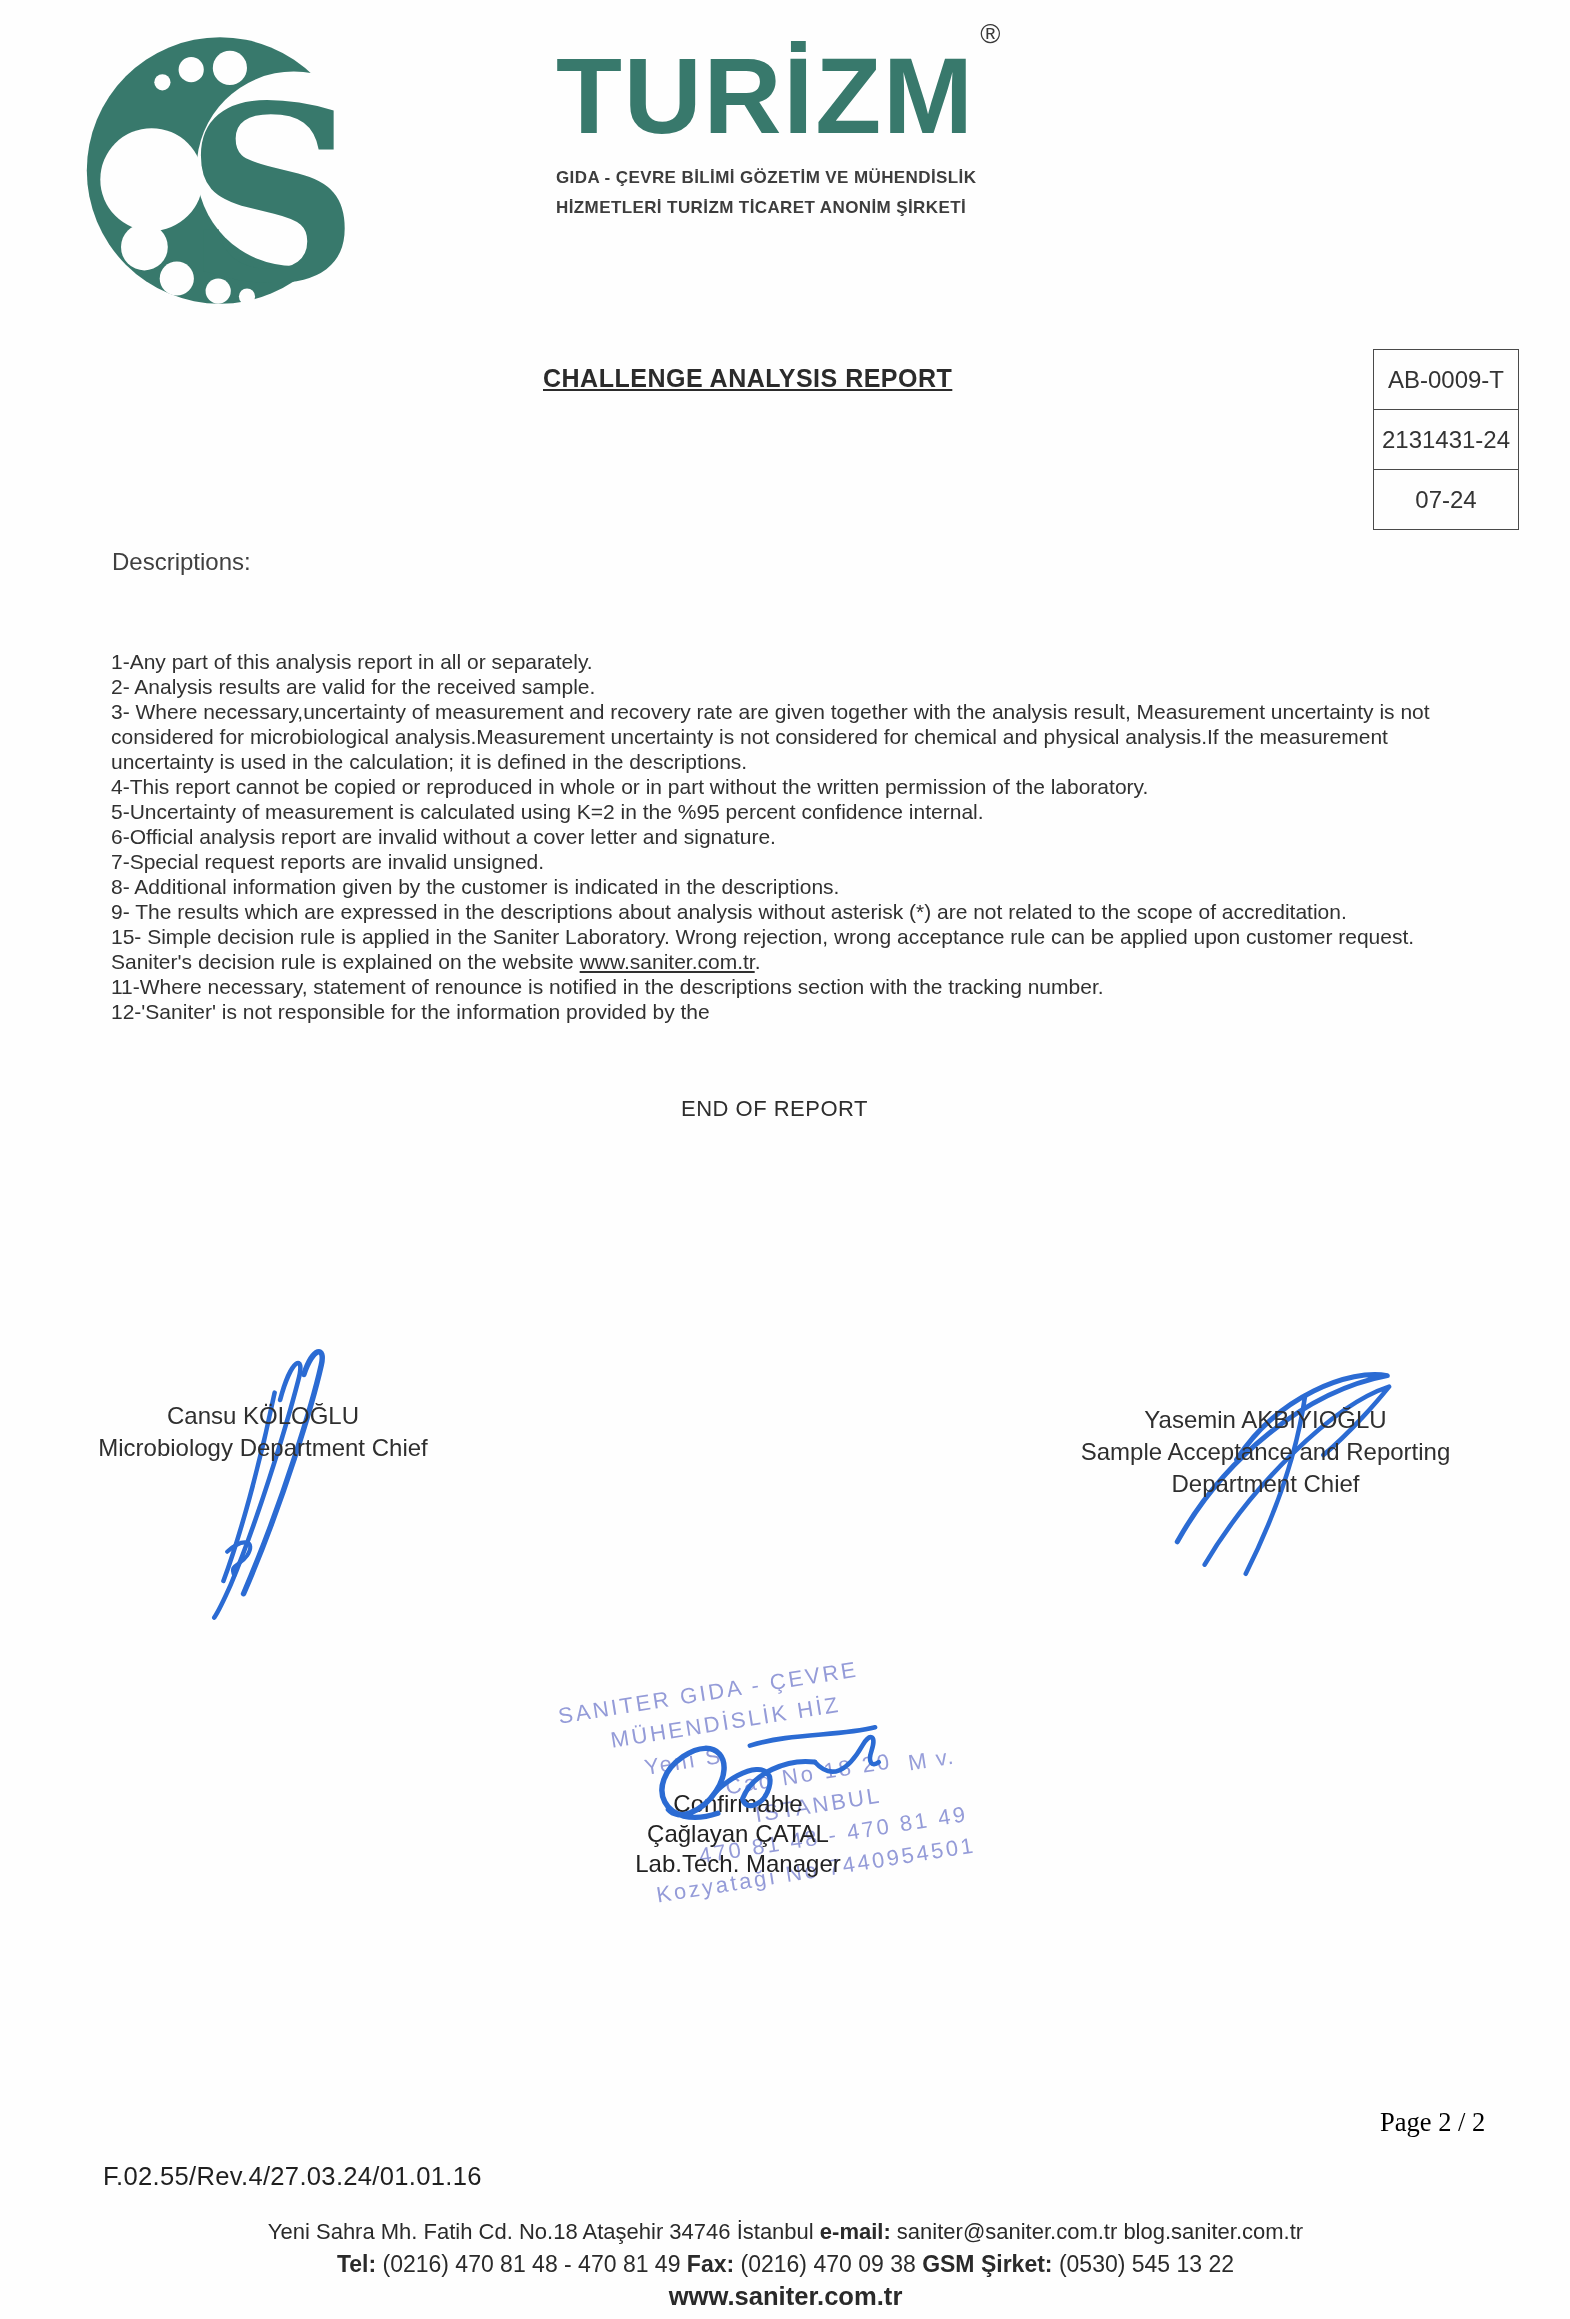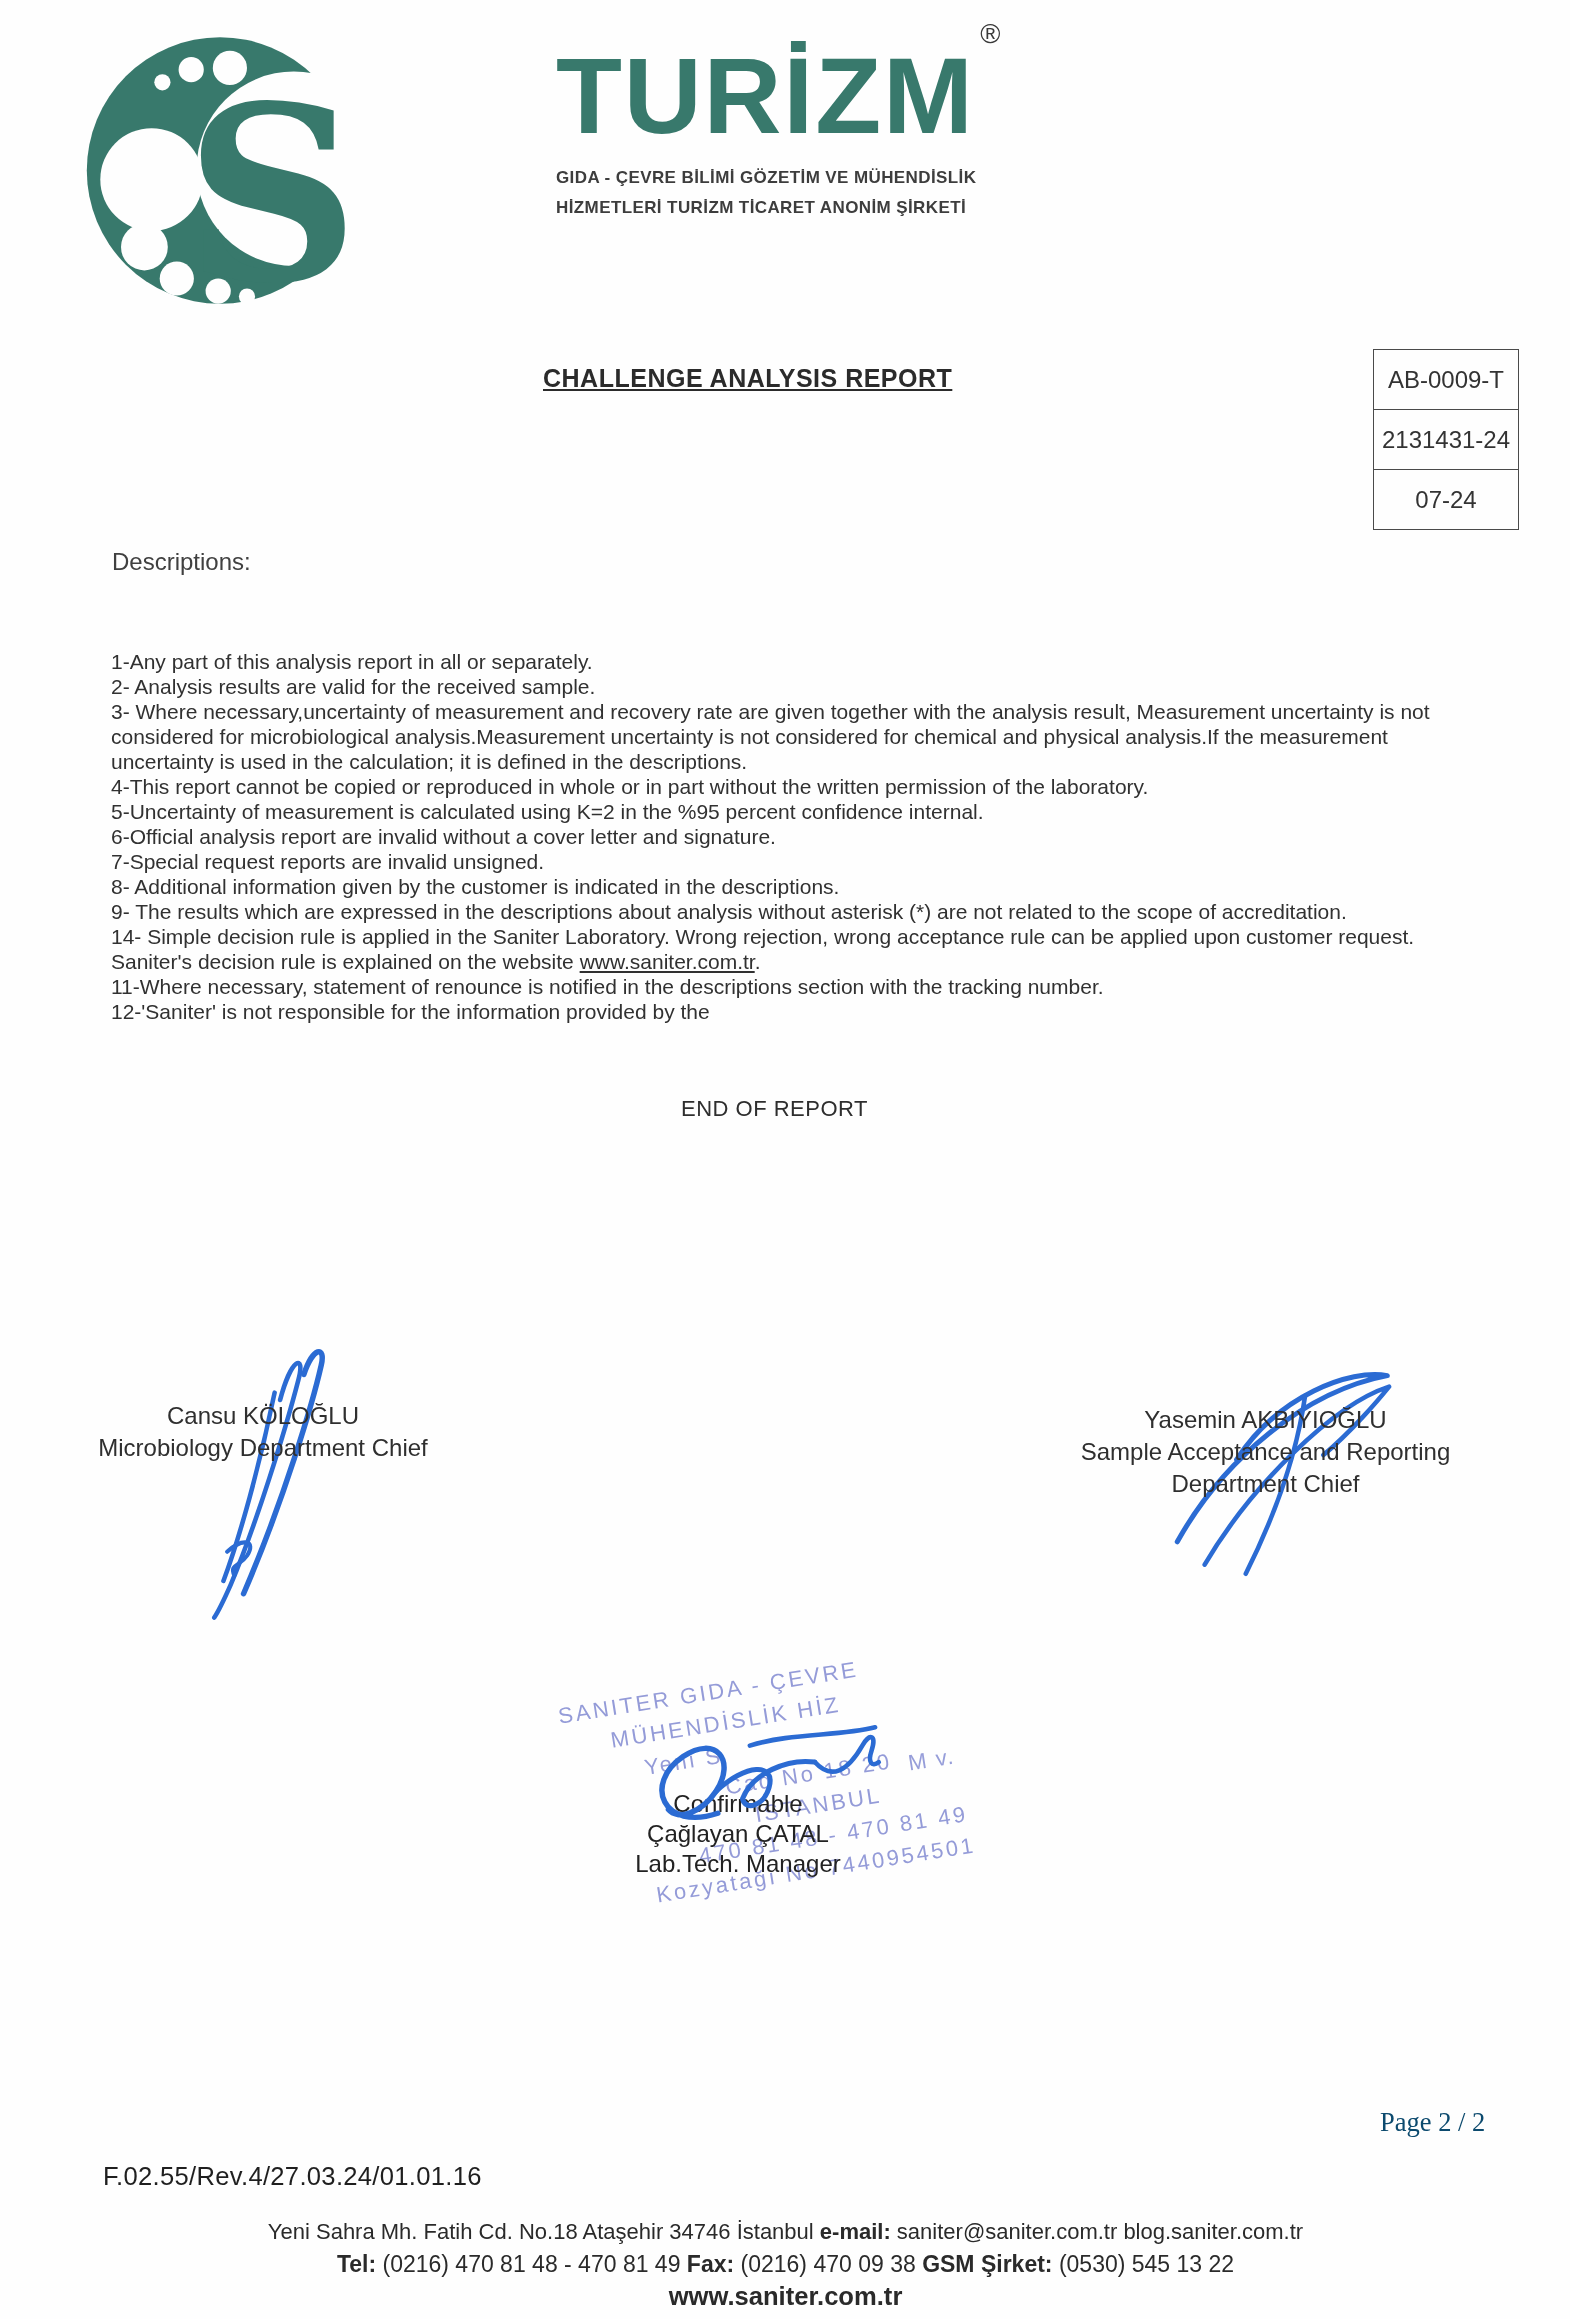--- a/index.html
+++ b/index.html
@@ -49,21 +49,21 @@
   .stamp-line:nth-child(2){margin-left:48px;}
   .stamp-line:nth-child(3){margin-left:77px;}
   .stamp-line:nth-child(4){margin-left:154px;}
   .stamp-line:nth-child(5){margin-left:179px;}
   .stamp-line:nth-child(6){margin-left:117px;}
   .stamp-line:nth-child(7){margin-left:69px;}
   .stamp-frag{position:absolute;left:908px;top:1747px;transform:rotate(-9deg);color:#7d86d0;opacity:0.8;font-size:22px;letter-spacing:1.8px;}
   .stamp-confirm{position:absolute;left:587px;top:1789px;width:302px;text-align:center;font-size:24px;line-height:30px;color:#222;}
   
   .form-code{position:absolute;left:103px;top:2162px;font-size:25.6px;color:#1f1f1f;letter-spacing:0.3px;}
-  .page-num{position:absolute;left:1380px;top:2107px;font-size:26.5px;color:#0c4a6e;font-family:"Liberation Serif", serif;}
+  .page-num{position:absolute;left:1380px;top:2107px;font-size:26.5px;color:#000000;font-family:"Liberation Serif", serif;}
   .footer-line{position:absolute;left:0;width:1571px;text-align:center;color:#2a2a2a;}
   .footer-line.l1{top:2219px;font-size:22px;}
   .footer-line.l2{top:2251px;font-size:23px;}
   .footer-line.l3{top:2282px;font-size:25.6px;font-weight:bold;}
   .b{font-weight:bold;margin-top:28px;}
 </style>
 </head>
 <body>
 
 <div class="page">
@@ -102,21 +102,21 @@
   <div class="desc-list">
       <div class="desc-item">1-Any part of this analysis report in all or separately.</div>
       <div class="desc-item">2- Analysis results are valid for the received sample.</div>
       <div class="desc-item">3- Where necessary,uncertainty of measurement and recovery rate are given together with the analysis result, Measurement uncertainty is not considered for microbiological analysis.Measurement uncertainty is not considered for chemical and physical analysis.If the measurement uncertainty is used in the calculation; it is defined in the descriptions.</div>
       <div class="desc-item">4-This report cannot be copied or reproduced in whole or in part without the written permission of the laboratory.</div>
       <div class="desc-item">5-Uncertainty of measurement is calculated using K=2 in the %95 percent confidence internal.</div>
       <div class="desc-item">6-Official analysis report are invalid without a cover letter and signature.</div>
       <div class="desc-item">7-Special request reports are invalid unsigned.</div>
       <div class="desc-item">8- Additional information given by the customer is indicated in the descriptions.</div>
       <div class="desc-item">9- The results which are expressed in the descriptions about analysis without asterisk (*) are not related to the scope of accreditation.</div>
-      <div class="desc-item"><span>14- Simple decision rule is applied in the Saniter Laboratory. Wrong rejection, wrong acceptance rule can be applied upon customer request. Saniter's decision rule is explained on the website </span><span class="u">www.saniter.com.tr</span><span>.</span></div>
+      <div class="desc-item"><span>15- Simple decision rule is applied in the Saniter Laboratory. Wrong rejection, wrong acceptance rule can be applied upon customer request. Saniter's decision rule is explained on the website </span><span class="u">www.saniter.com.tr</span><span>.</span></div>
       <div class="desc-item">11-Where necessary, statement of renounce is notified in the descriptions section with the tracking number.</div>
       <div class="desc-item">12-'Saniter' is not responsible for the information provided by the</div>
     </div>
 
   <div class="end-report">END OF REPORT</div>
 
   <svg class="sig-svg" style="left:196px;top:1345px;" width="160" height="279" viewBox="0 0 175 305" aria-hidden="true">
     <path d="M118 32 C128 2 142 0 137 22 C128 62 96 170 52 272" stroke-width="6"></path>
     <path d="M92 60 C104 14 120 8 112 38 C98 92 66 196 38 262 C30 280 24 292 20 298" stroke-width="5"></path>
     <path d="M86 52 C70 130 48 210 30 258" stroke-width="5"></path>

